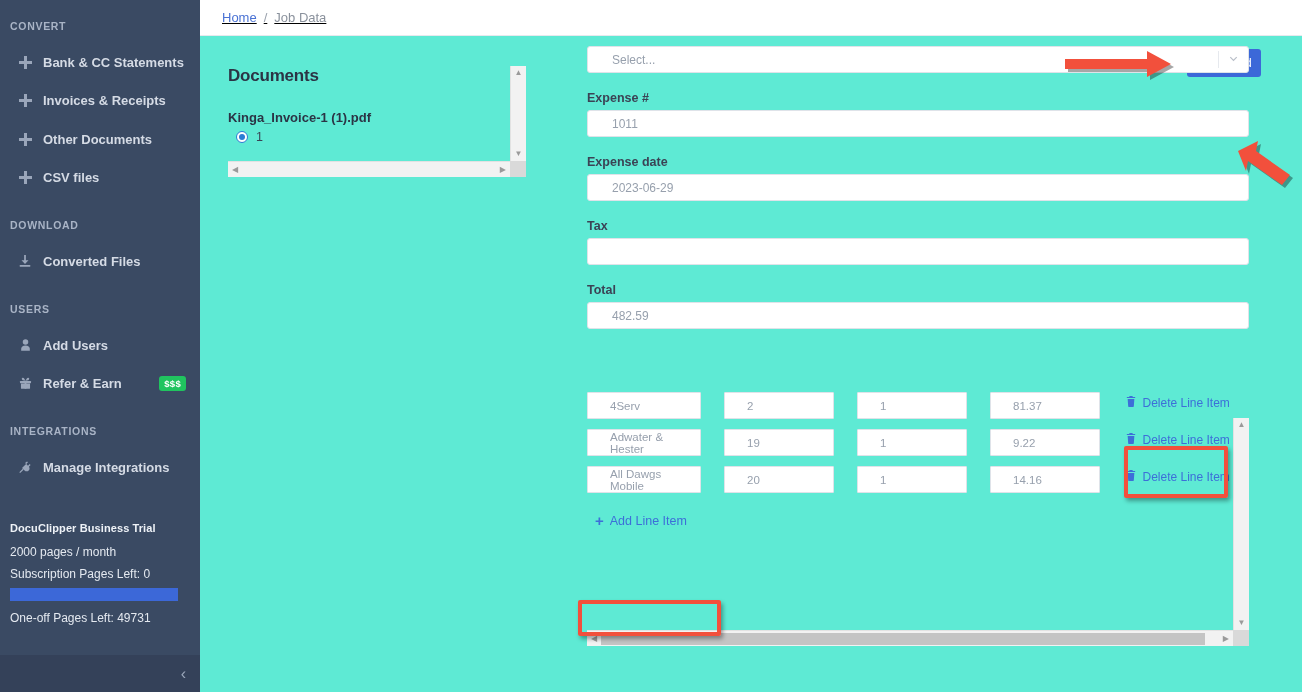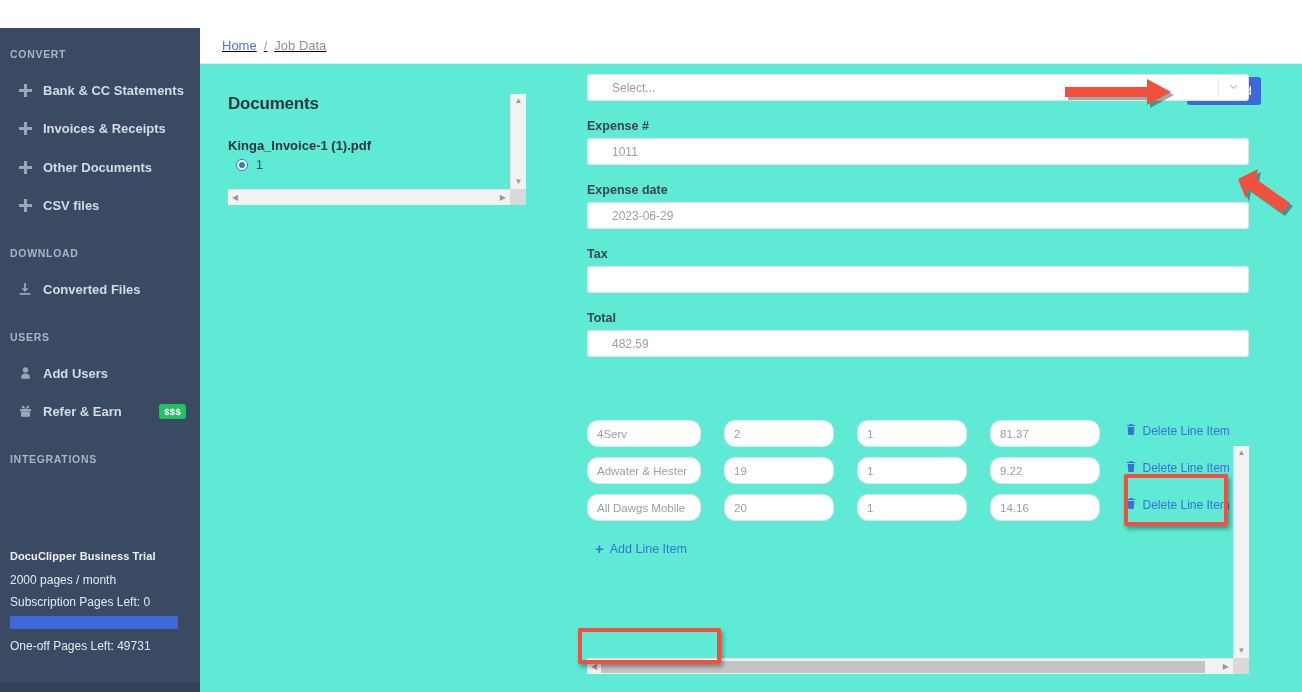--- a/index.html
+++ b/index.html
@@ -2,21 +2,21 @@
 <html><head>
 <meta charset="utf-8">
 <style>
   * { box-sizing: border-box; margin: 0; padding: 0; }
   html, body {
     width: 1302px; height: 692px;
     font-family: "Liberation Sans", sans-serif;
     background: #ffffff;
     overflow: hidden;
   }
-  .app { position: relative; width: 1302px; height: 524px; display: flex; margin-top: 28px; }
+  .app { position: relative; width: 1302px; height: 524px; display: flex; }
 
   
   .sidebar {
     width: 200px; height: 692px;
     background: #3a4a63;
     position: relative;
     flex: 0 0 200px;
     overflow: hidden;
   }
   .sb-section {
@@ -155,23 +155,23 @@
     width: 662px; height: 215px;
   }
   .items-head { display: flex; font-size: 12.5px; font-weight: bold; color: #3b4355; }
   .col-item { width: 137px; }
   .col-qty  { width: 133px; }
   .col-unit { width: 133px; }
   .col-price{ width: 133px; }
   .col-act  { width: 120px; }
   .row { display: flex; margin-top: 10px; align-items: flex-start; }
   .cell-inp {
-    height: 27px; border: 1px solid #dfe3e9; border-radius: 11px;
+    height: 27px; border: 1px solid #dfe3e9; border-radius: 1px;
     background: #fff; font-size: 11.5px; color: #97a0ad;
-    padding: 0 9px; display: flex; align-items: center;
+    padding: 0 22px; display: flex; align-items: center;
   }
   .w-item { width: 114px; }
   .w-sm   { width: 110px; }
   .del {
     width: 110px; color: #3d6fd8; font-size: 12px; text-align: center;
     line-height: 16px; cursor: pointer; padding-top: 3px;
   }
   .del .tr { color: #3d6fd8; margin-right: 3px; }
   .addline {
     margin-top: 20px; color: #3d6fd8; font-size: 12.5px;
@@ -254,20 +254,29 @@
             <rect x="6.9" y="5.6" width="2.2" height="9.4"></rect>
             <path d="M8 5.2C6.9 3.4 6.2 1.2 4.4 1.6 3 1.9 3.1 3.9 4.6 4.6c.9.4 2.2.6 3.4.6zM8 5.2c1.1-1.8 1.8-4 3.6-3.6 1.4.3 1.3 2.3-.2 3-.9.4-2.2.6-3.4.6z"></path>
           </svg>
       </span>
       <span class="lbl">Refer &amp; Earn</span>
       <span class="badge">$$$</span>
     </div>
 
     <div class="sb-section s4">INTEGRATIONS</div>
 
+    <div class="sb-item" style="top:451px">
+      <span class="ic">
+        <svg width="14" height="14" viewBox="0 0 16 16" fill="#9aa6ba">
+            <path d="M10.3 1.6l1.1 1.1-1.9 1.9 1.9 1.9 1.9-1.9 1.1 1.1-1.9 1.9c1 1.3.9 3.2-.3 4.4-1.3 1.3-3.4 1.3-4.7 0L4.6 9.2 9.2 4.6l-1.1-1.1z"></path>
+            <path d="M5.4 10l-3.9 4 .9.9 4-3.9z"></path>
+          </svg>
+      </span>
+      <span class="lbl">Manage Integrations</span>
+    </div>
 
     <div class="plan">
       <div class="plan-title">DocuClipper Business Trial</div>
       <div class="plan-sub">2000 pages / month</div>
       <div class="plan-sub2">Subscription Pages Left: 0</div>
       <div class="bar-outer">
         <div class="bar-inner"></div>
       </div>
       <div class="plan-sub3">One-off Pages Left: 49731</div>
     </div>

